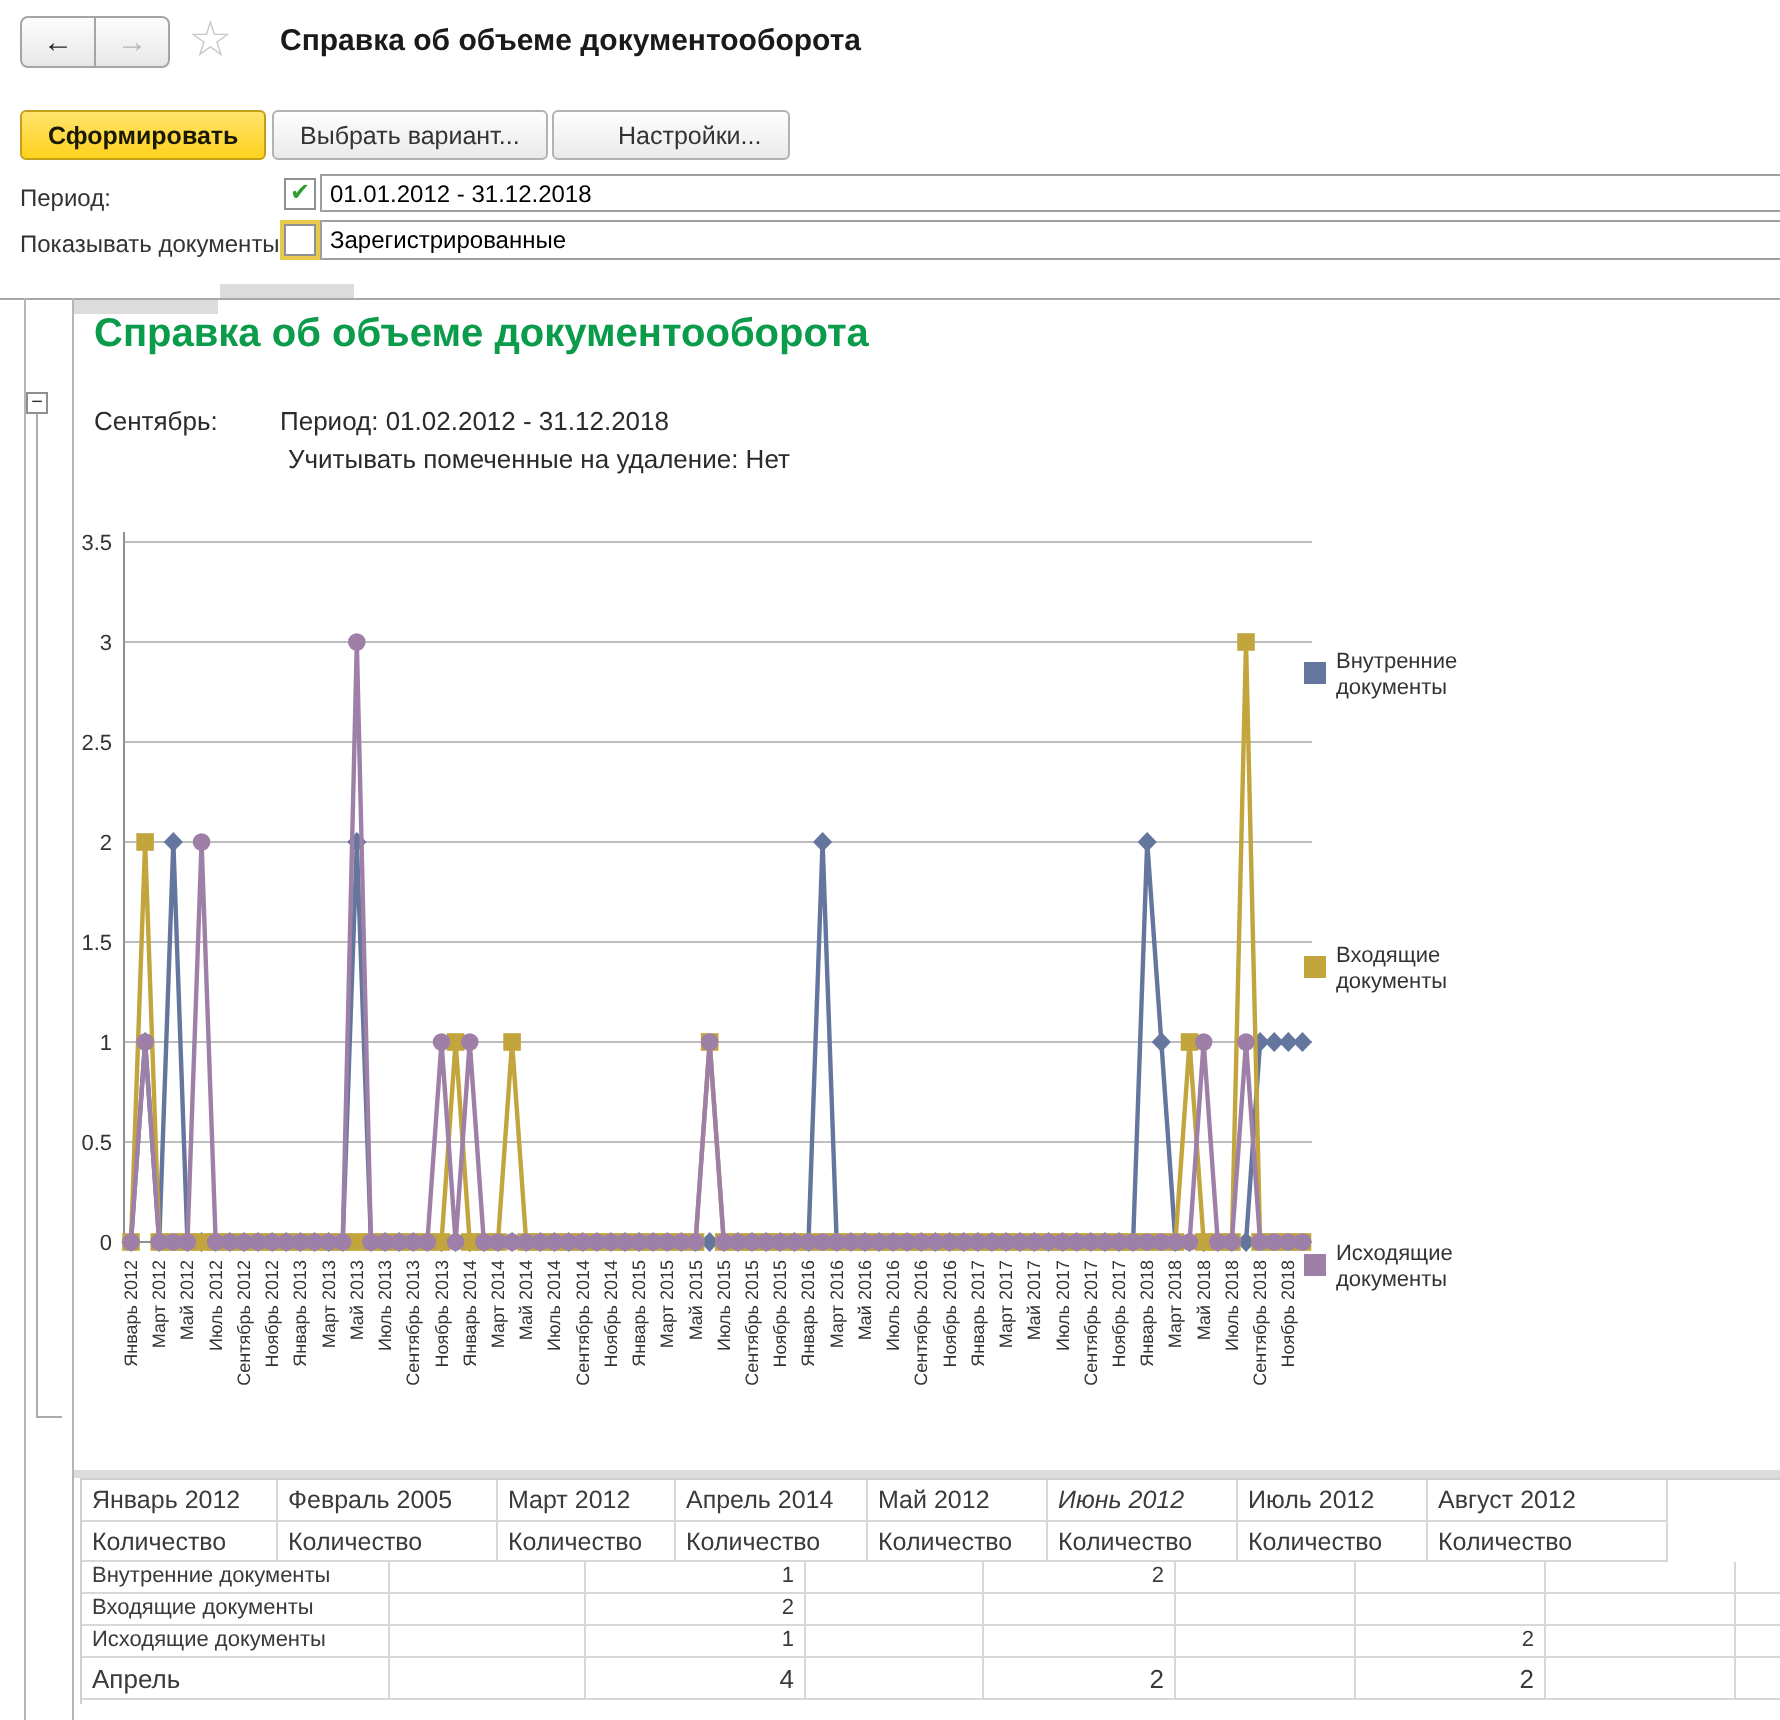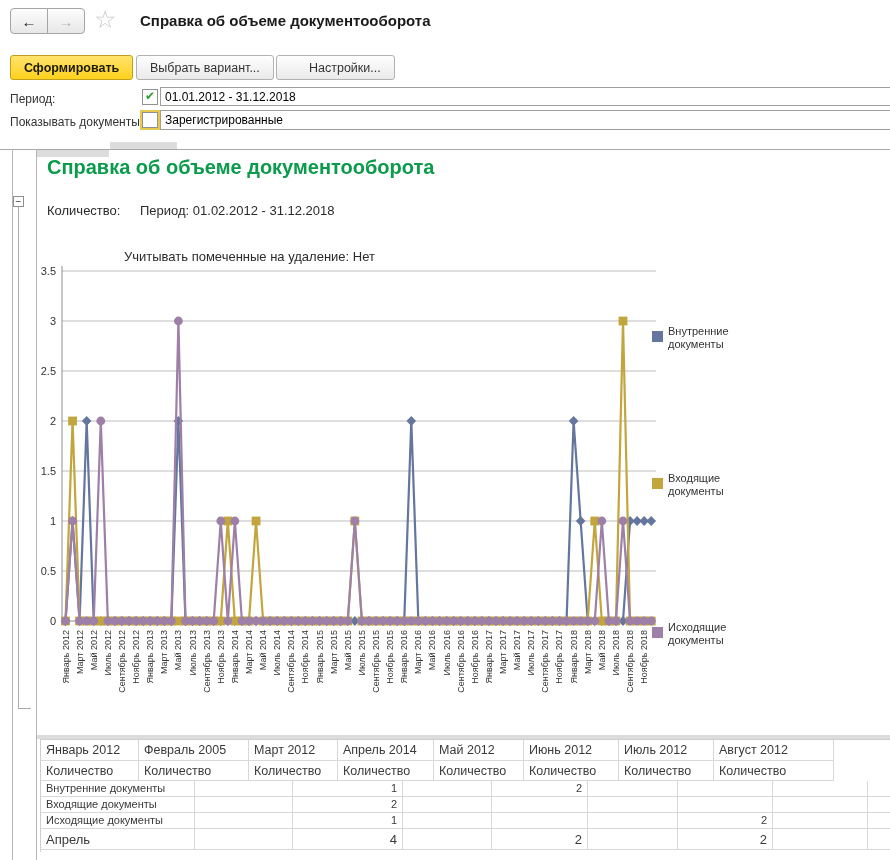--- a/index.html
+++ b/index.html
@@ -92,23 +92,23 @@
   <div class="abs vline" style="left:12px;top:149px;height:711px;"></div>
   <div class="abs vline" style="left:36px;top:149px;height:711px;"></div>
   <div class="abs graycell" style="left:37px;top:150px;width:72px;height:7px;"></div>
   <div class="abs graycell" style="left:110px;top:142px;width:67px;height:7px;"></div>
   <div class="abs graycell" style="left:37px;top:735px;width:853px;height:4px;"></div>
   <div class="abs collapse">−</div>
   <div class="abs" style="left:18px;top:207px;width:1px;height:501px;background:#ababab;"></div>
   <div class="abs" style="left:18px;top:708px;width:13px;height:1px;background:#ababab;"></div>
 
   <div class="abs rtitle">Справка об объеме документооборота</div>
-  <div class="abs params" style="left:47px;top:203px;">Количество:</div>
+  <div class="abs params" style="left:47px;top:203px;">Сентябрь:</div>
   <div class="abs params" style="left:140px;top:203px;">Период: 01.02.2012 - 31.12.2018</div>
-  <div class="abs params" style="left:124px;top:222px;margin-top:27px;">Учитывать помеченные на удаление: Нет</div>
+  <div class="abs params" style="left:144px;top:222px;">Учитывать помеченные на удаление: Нет</div>
 
   <svg id="chart-svg" class="abs" width="890" height="465" viewBox="0 255 890 465">
       <line x1="62" y1="571" x2="656" y2="571" stroke="#bdbdbd" stroke-width="1"></line>
       <line x1="62" y1="521" x2="656" y2="521" stroke="#bdbdbd" stroke-width="1"></line>
       <line x1="62" y1="471" x2="656" y2="471" stroke="#bdbdbd" stroke-width="1"></line>
       <line x1="62" y1="421" x2="656" y2="421" stroke="#bdbdbd" stroke-width="1"></line>
       <line x1="62" y1="371" x2="656" y2="371" stroke="#bdbdbd" stroke-width="1"></line>
       <line x1="62" y1="321" x2="656" y2="321" stroke="#bdbdbd" stroke-width="1"></line>
       <line x1="62" y1="271" x2="656" y2="271" stroke="#bdbdbd" stroke-width="1"></line>
       <line x1="62" y1="266" x2="62" y2="621" stroke="#8f8f8f"></line>
@@ -498,21 +498,21 @@
         </div>
         <div class="tcol" style="width: 96px;">
           <div class="tcell thead" style="width: 100%; height: 21px;">Апрель 2014</div>
           <div class="tcell thead" style="width: 100%; height: 20px;">Количество</div>
         </div>
         <div class="tcol" style="width: 90px;">
           <div class="tcell thead" style="width: 100%; height: 21px;">Май 2012</div>
           <div class="tcell thead" style="width: 100%; height: 20px;">Количество</div>
         </div>
         <div class="tcol" style="width: 95px;">
-          <div class="tcell thead" style="width: 100%; height: 21px;">Июнь 2012</div>
+          <div class="tcell thead" style="width: 100%; height: 21px; font-style: italic;">Июнь 2012</div>
           <div class="tcell thead" style="width: 100%; height: 20px;">Количество</div>
         </div>
         <div class="tcol" style="width: 95px;">
           <div class="tcell thead" style="width: 100%; height: 21px;">Июль 2012</div>
           <div class="tcell thead" style="width: 100%; height: 20px;">Количество</div>
         </div>
         <div class="tcol" style="width: 120px;">
           <div class="tcell thead" style="width: 100%; height: 21px;">Август 2012</div>
           <div class="tcell thead" style="width: 100%; height: 20px;">Количество</div>
         </div>

